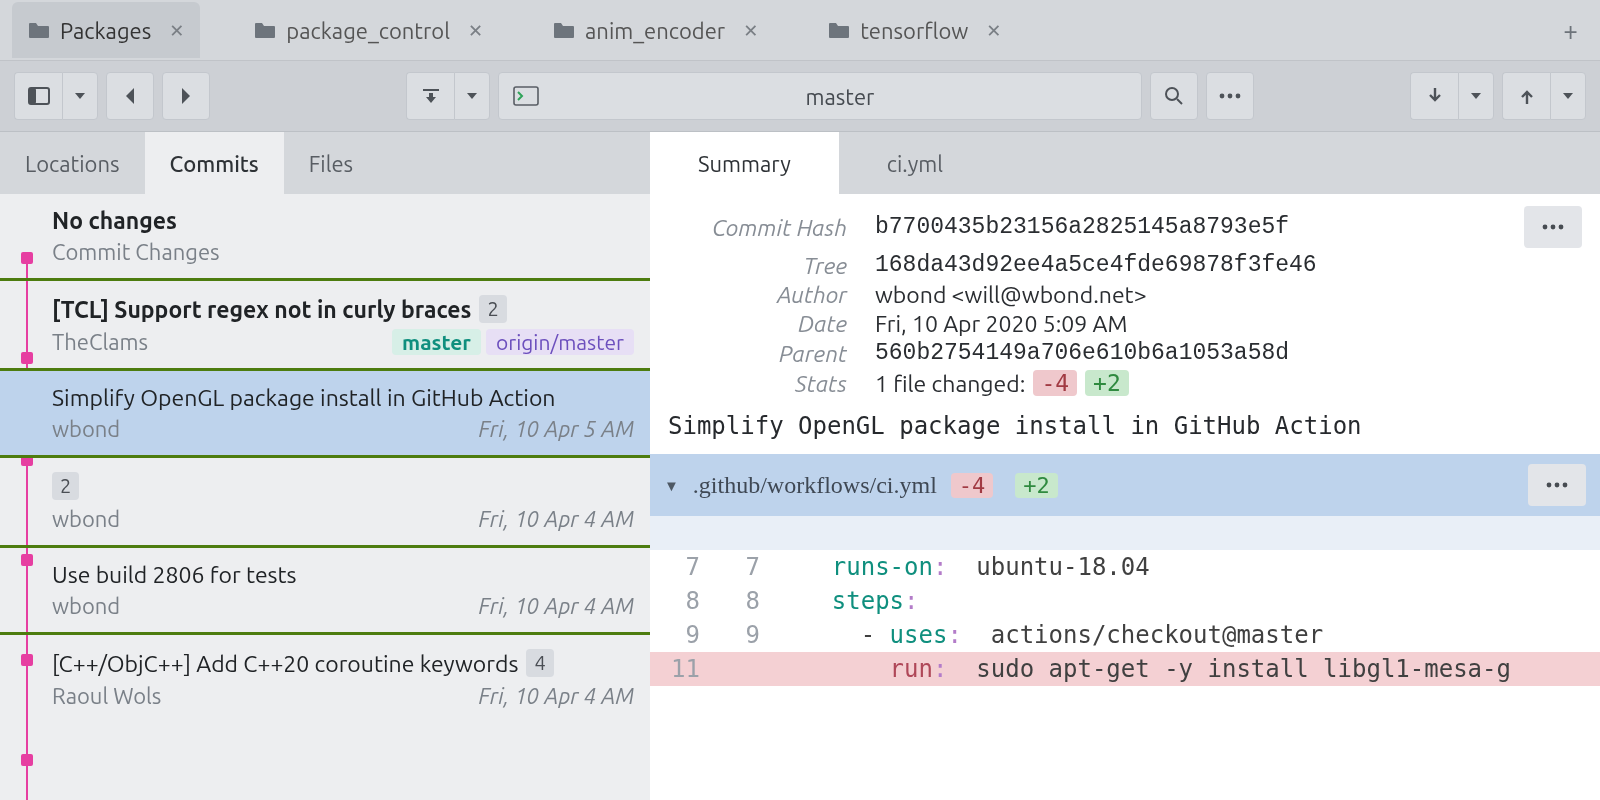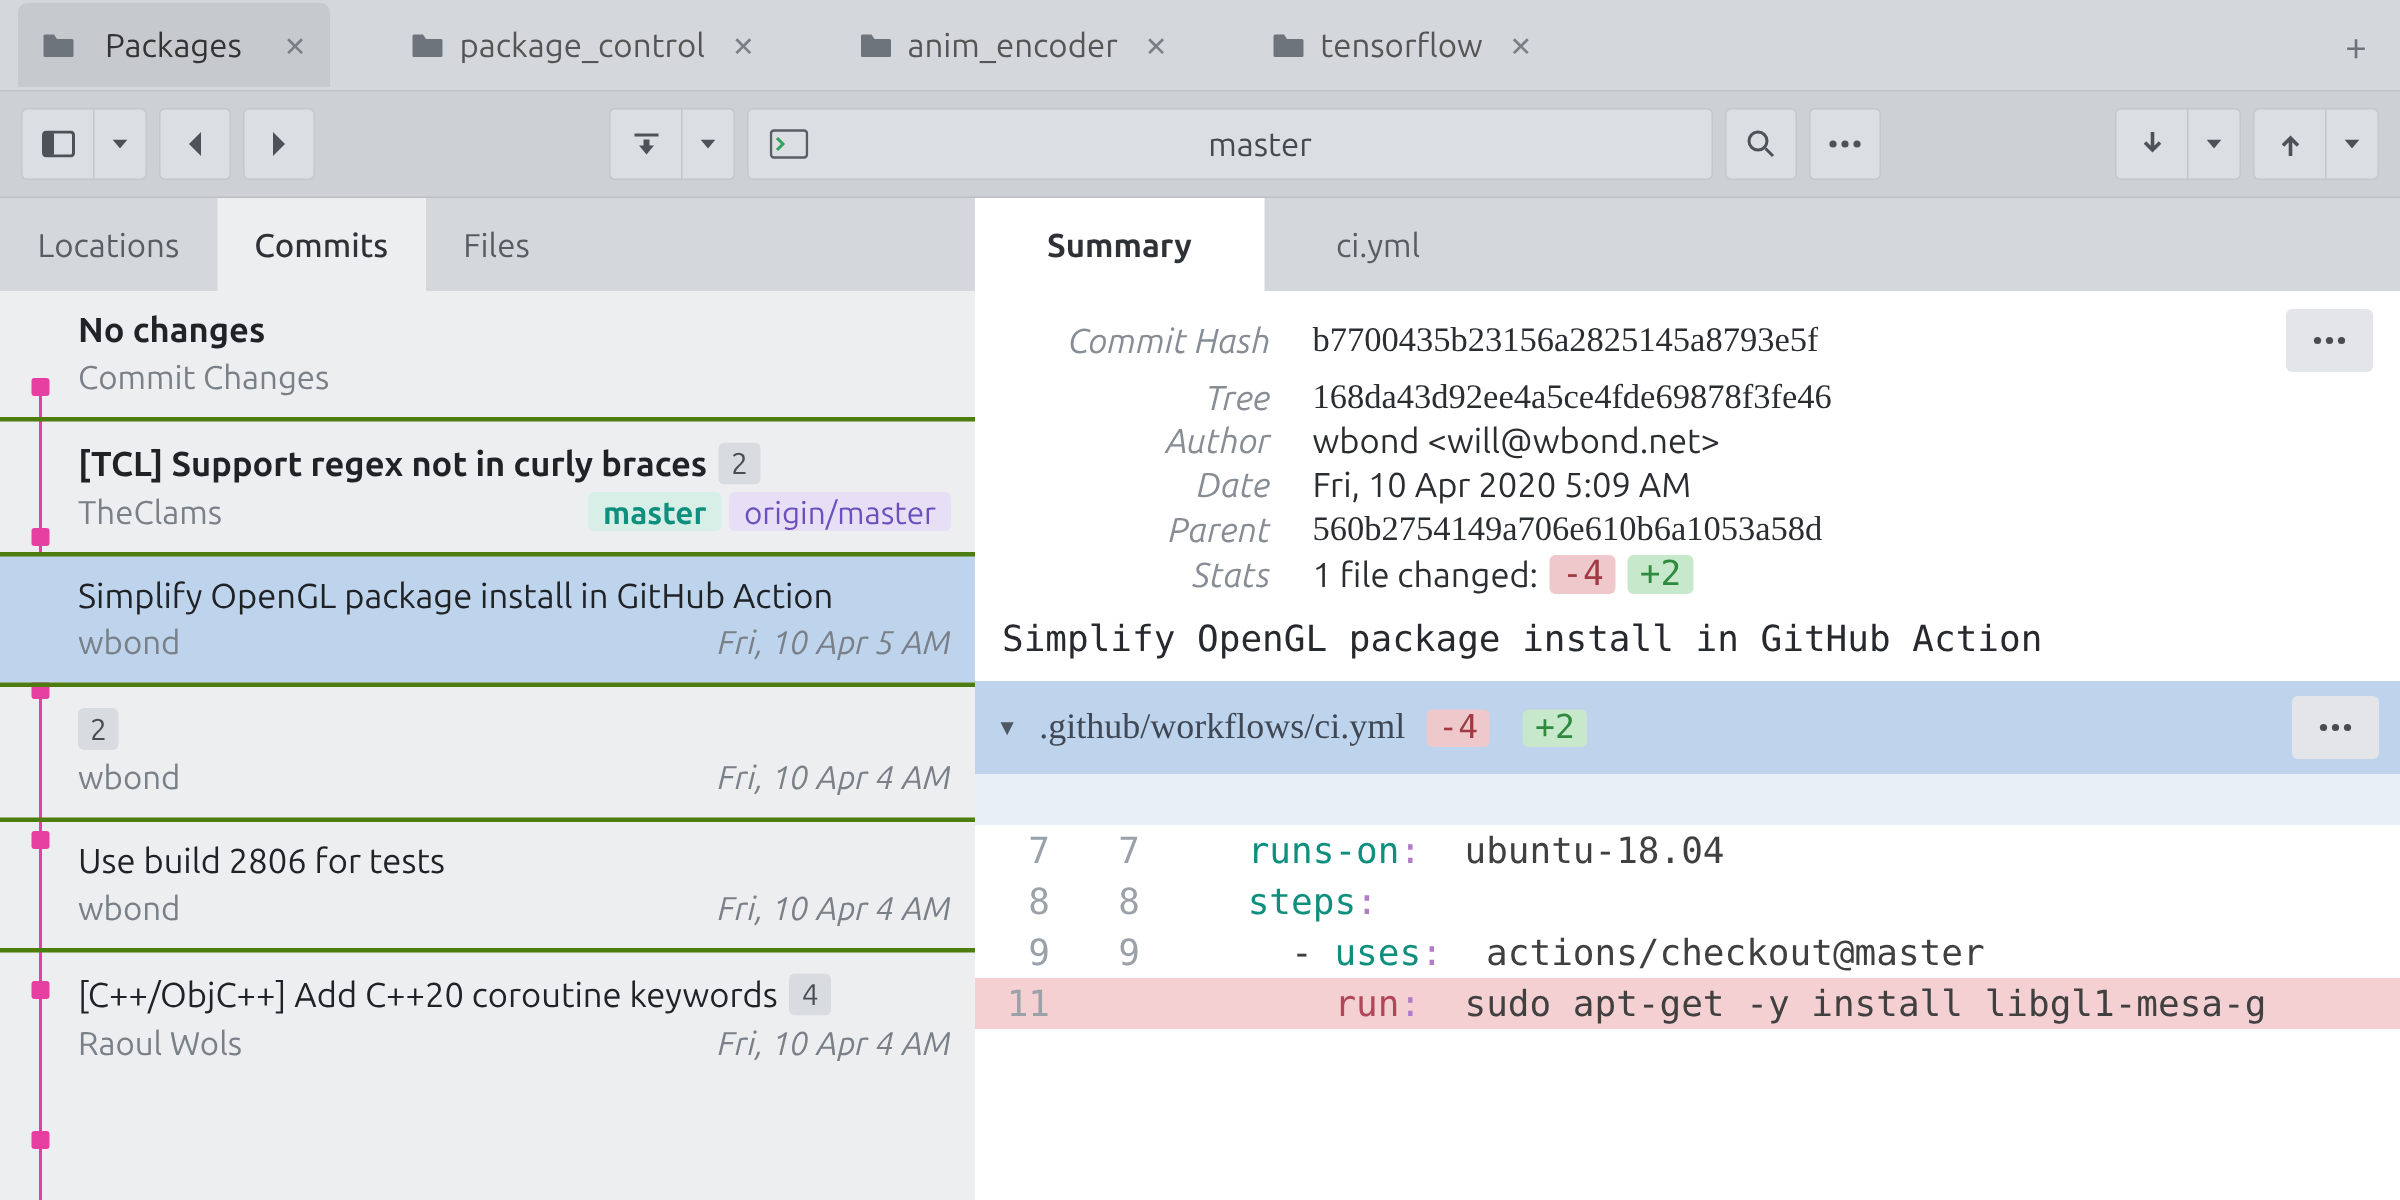--- a/index.html
+++ b/index.html
@@ -24,21 +24,21 @@
 .tab {
   display: flex;
   align-items: center;
   gap: 10px;
   padding: 0 16px;
   height: 56px;
   color: #555;
   border-radius: 6px 6px 0 0;
   margin-right: 38px;
 }
-.tab.active { background: #c6cacf; color: #333; gap: 20px; }
+.tab.active { background: #c6cacf; color: #333; }
 .tab .folder-icon { color: #6d747c; }
 .tab .close-icon { color: #7a7f85; font-size: 18px; margin-left: 8px; }
 .tabs-spacer { flex: 1; }
 .add-tab { font-size: 26px; color: #6d737a; padding: 6px 14px; }
 
 
 .toolbar {
   display: flex;
   align-items: center;
   gap: 8px;
@@ -165,21 +165,21 @@
   display: flex;
   height: 62px;
   background: #d4d7db;
 }
 .rtab {
   padding: 0 48px;
   display: flex;
   align-items: center;
   color: #585d63;
 }
-.rtab.active { background: #ffffff; color: #2e3236; font-weight: 700; }
+.rtab.active { background: #ffffff; color: #2e3236; font-weight: 400; }
 
 
 .summary {
   background: #fff;
   padding: 10px 0 0 0;
   font-size: 23px;
 }
 .srow {
   display: flex;
   align-items: center;
@@ -189,21 +189,21 @@
   width: 180px;
   text-align: right;
   color: #878d95;
   font-style: italic;
   padding-right: 28px;
   flex-shrink: 0;
   margin-left: 45px;
 }
 .sval {
   color: #2a2d31;
-  font-family: Liberation Serif, serif;
+  font-family: Liberation Mono, monospace;
   white-space: nowrap;
   overflow: hidden;
 }
 .sval.nonmono { font-family: inherit; }
 .dots-btn {
   margin-left: auto;
   background: #e3e5e9;
   border-radius: 4px;
   width: 58px; height: 42px;
   display: flex; align-items: center; justify-content: center;

